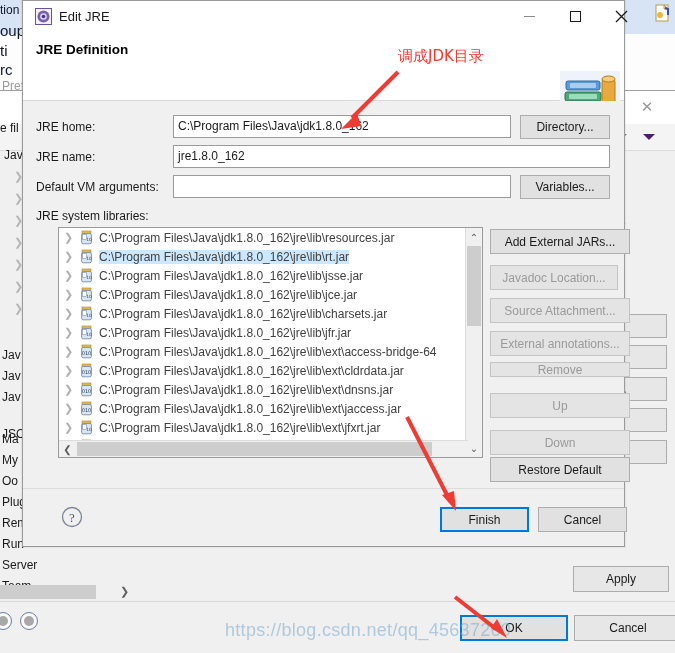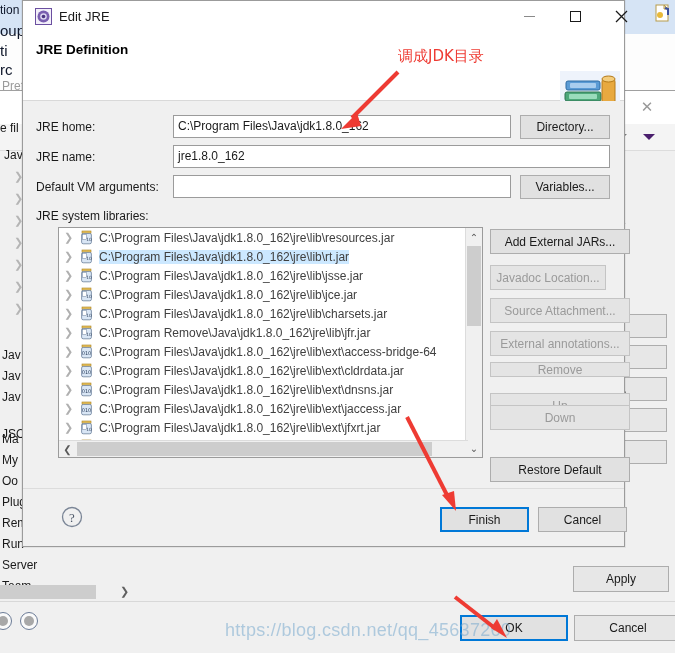--- a/index.html
+++ b/index.html
@@ -305,21 +305,21 @@
           <span class="txt">C:\Program Files\Java\jdk1.8.0_162\jre\lib\charsets.jar</span>
         </div>
         <div class="lib-row">
           <span class="chev">❯</span>
           <span class="jar"><svg viewBox="0 0 17 15" width="17" height="15">
        <rect x="4" y="1" width="9" height="2.2" fill="#e8c05a" stroke="#a8801f" stroke-width=".6"></rect>
        <rect x="3.6" y="3.4" width="9.8" height="10.4" rx="1.6" fill="#d9e6f5" stroke="#6a7f9a" stroke-width=".8"></rect>
        <rect x="4.6" y="4.6" width="4" height="5" fill="#fff" stroke="#6a7f9a" stroke-width=".5"></rect>
        <text x="11" y="11" font-size="4.4" text-anchor="middle" fill="#2b3f5c" font-family="DejaVu Sans, sans-serif">10</text>
      </svg></span>
-          <span class="txt">C:\Program Remove\Java\jdk1.8.0_162\jre\lib\jfr.jar</span>
+          <span class="txt">C:\Program Files\Java\jdk1.8.0_162\jre\lib\jfr.jar</span>
         </div>
         <div class="lib-row">
           <span class="chev">❯</span>
           <span class="jar"><svg viewBox="0 0 17 15" width="17" height="15">
        <rect x="4" y="1" width="9" height="2.2" fill="#e8c05a" stroke="#a8801f" stroke-width=".6"></rect>
        <rect x="3.6" y="3.4" width="9.8" height="10.4" rx="1.6" fill="#d9e6f5" stroke="#6a7f9a" stroke-width=".8"></rect>
        <text x="8.5" y="11" font-size="5" text-anchor="middle" fill="#2b3f5c" font-family="DejaVu Sans, sans-serif">010</text>
      </svg></span>
           <span class="txt">C:\Program Files\Java\jdk1.8.0_162\jre\lib\ext\access-bridge-64</span>
         </div>
@@ -379,26 +379,26 @@
     </div>
 
     <div class="lib-hscroll">
       <div class="lib-hleft">❮</div>
       <div class="lib-hthumb"></div>
     </div>
   </div>
 
   <div id="side-buttons">
       <div class="btn" style="left: 467px; top: 228px; width: 140px; height: 25px;">Add External JARs...</div>
-      <div class="btn disabled" style="left: 467px; top: 264px; width: 116px; height: 25px;">Javadoc Location...</div>
+      <div class="btn disabled" style="left: 467px; top: 264px; width: 128px; height: 25px;">Javadoc Location...</div>
       <div class="btn disabled" style="left: 467px; top: 297px; width: 140px; height: 25px;">Source Attachment...</div>
       <div class="btn disabled" style="left: 467px; top: 330px; width: 140px; height: 25px;">External annotations...</div>
       <div class="btn disabled" style="left: 467px; top: 361px; width: 140px; height: 15px;">Remove</div>
       <div class="btn disabled" style="left: 467px; top: 392px; width: 140px; height: 25px;">Up</div>
-      <div class="btn disabled" style="left: 467px; top: 404px; width: 140px; height: 25px;">Down</div>
+      <div class="btn disabled" style="left: 467px; top: 429px; width: 140px; height: 25px;">Down</div>
       <div class="btn" style="left: 467px; top: 456px; width: 140px; height: 25px;">Restore Default</div>
     </div>
 
   <div class="jre-footer"></div>
   <svg class="help-icon" viewBox="0 0 22 22">
     <circle cx="11" cy="11" r="9.5" fill="#f0f0f0" stroke="#7a8596" stroke-width="1.3"></circle>
     <text x="11" y="16" font-size="13" text-anchor="middle" fill="#4a5566" font-family="Liberation Serif, serif">?</text>
   </svg>
   <div class="btn focusring" style="left:417px;top:506px;width:89px;height:25px;">Finish</div>
   <div class="btn" style="left:515px;top:506px;width:89px;height:25px;">Cancel</div>

